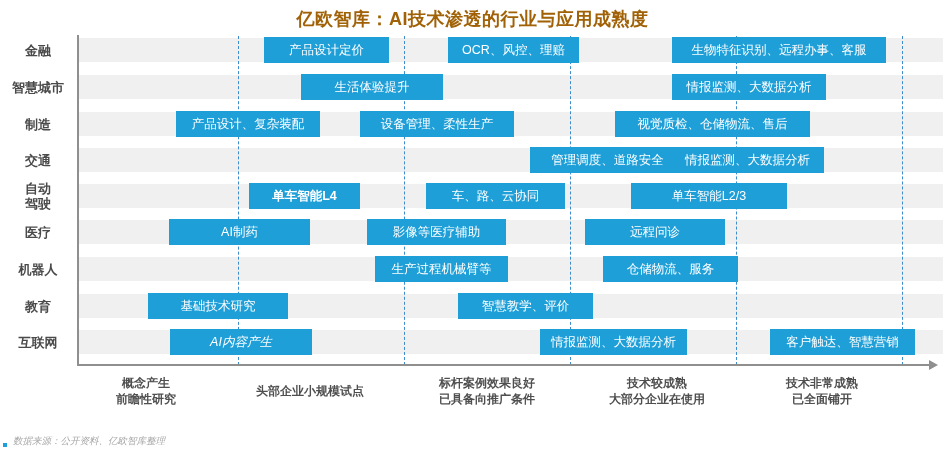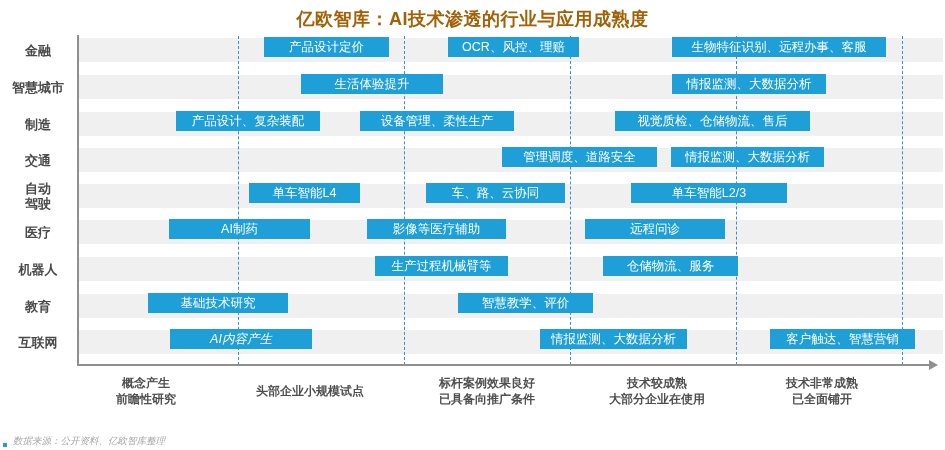--- a/index.html
+++ b/index.html
@@ -11,21 +11,21 @@
     position:absolute;top:7px;left:0;width:100%;text-align:center;
     font-size:18px;font-weight:bold;color:#a16207;letter-spacing:.5px;z-index:5;
   }
   .stripe{position:absolute;left:78px;width:865px;height:24px;background:#f0f0f1;z-index:1;}
   .rowlabel{
     position:absolute;left:0;width:76px;height:30px;display:flex;align-items:center;justify-content:center;
     font-size:13px;font-weight:bold;color:#4a4a4a;white-space:pre-line;text-align:center;line-height:15px;z-index:3;
   }
   .dash{position:absolute;top:36px;height:329px;width:0;border-left:1px dashed #3f8ccc;z-index:2;}
   .box{
-    position:absolute;height:20px;background:#1e9fd8;color:#ffffff;
+    position:absolute;height:26px;background:#1e9fd8;color:#ffffff;
     font-size:12.5px;display:flex;align-items:center;justify-content:center;
     white-space:nowrap;overflow:hidden;z-index:3;
   }
   .yaxis{position:absolute;left:77px;top:35px;width:2px;height:331px;background:#8f8f8f;z-index:4;}
   .xaxis{position:absolute;left:78px;top:364px;width:852px;height:2px;background:#8f8f8f;z-index:4;}
   .xarrow{
     position:absolute;left:929px;top:360px;width:0;height:0;z-index:4;
     border-left:9px solid #8f8f8f;border-top:5px solid transparent;border-bottom:5px solid transparent;
   }
   .stage{
@@ -67,25 +67,25 @@
     <div class="box" style="left: 448px; width: 131px; top: 37px;">OCR、风控、理赔</div>
     <div class="box" style="left: 672px; width: 214px; top: 37px;">生物特征识别、远程办事、客服</div>
     <div class="rowlabel" style="top: 72px;">智慧城市</div>
     <div class="box" style="left: 301px; width: 142px; top: 74px;">生活体验提升</div>
     <div class="box" style="left: 672px; width: 154px; top: 74px;">情报监测、大数据分析</div>
     <div class="rowlabel" style="top: 109px;">制造</div>
     <div class="box" style="left: 176px; width: 144px; top: 111px;">产品设计、复杂装配</div>
     <div class="box" style="left: 360px; width: 154px; top: 111px;">设备管理、柔性生产</div>
     <div class="box" style="left: 615px; width: 195px; top: 111px;">视觉质检、仓储物流、售后</div>
     <div class="rowlabel" style="top: 145px;">交通</div>
-    <div class="box" style="left: 502px; width: 155px; top: 147px;">管理调度、道路安全</div>
+    <div class="box" style="left: 530px; width: 155px; top: 147px;">管理调度、道路安全</div>
     <div class="box" style="left: 671px; width: 153px; top: 147px;">情报监测、大数据分析</div>
     <div class="rowlabel" style="top: 181px;">自动
 驾驶</div>
-    <div class="box" style="left: 249px; width: 111px; top: 183px;">单车智能L4</div>
+    <div class="box" style="left: 249px; width: 111px; top: 183px; font-weight: bold;">单车智能L4</div>
     <div class="box" style="left: 426px; width: 139px; top: 183px;">车、路、云协同</div>
     <div class="box" style="left: 631px; width: 156px; top: 183px;">单车智能L2/3</div>
     <div class="rowlabel" style="top: 217px;">医疗</div>
     <div class="box" style="left: 169px; width: 141px; top: 219px;">AI制药</div>
     <div class="box" style="left: 367px; width: 139px; top: 219px;">影像等医疗辅助</div>
     <div class="box" style="left: 585px; width: 140px; top: 219px;">远程问诊</div>
     <div class="rowlabel" style="top: 254px;">机器人</div>
     <div class="box" style="left: 375px; width: 133px; top: 256px;">生产过程机械臂等</div>
     <div class="box" style="left: 603px; width: 135px; top: 256px;">仓储物流、服务</div>
     <div class="rowlabel" style="top: 291px;">教育</div>

